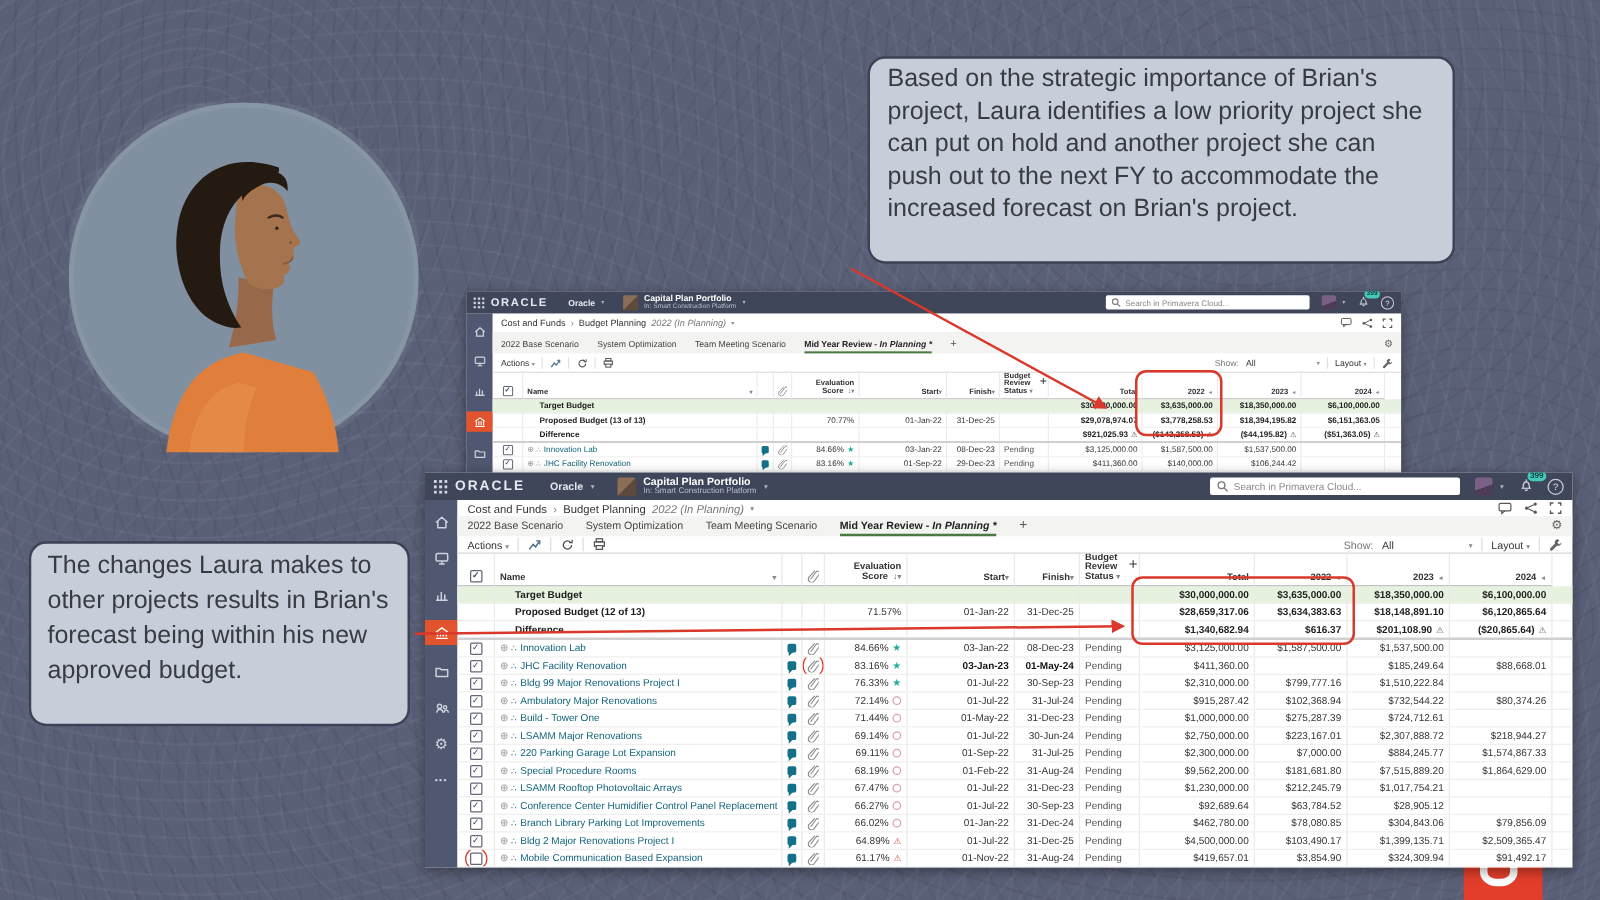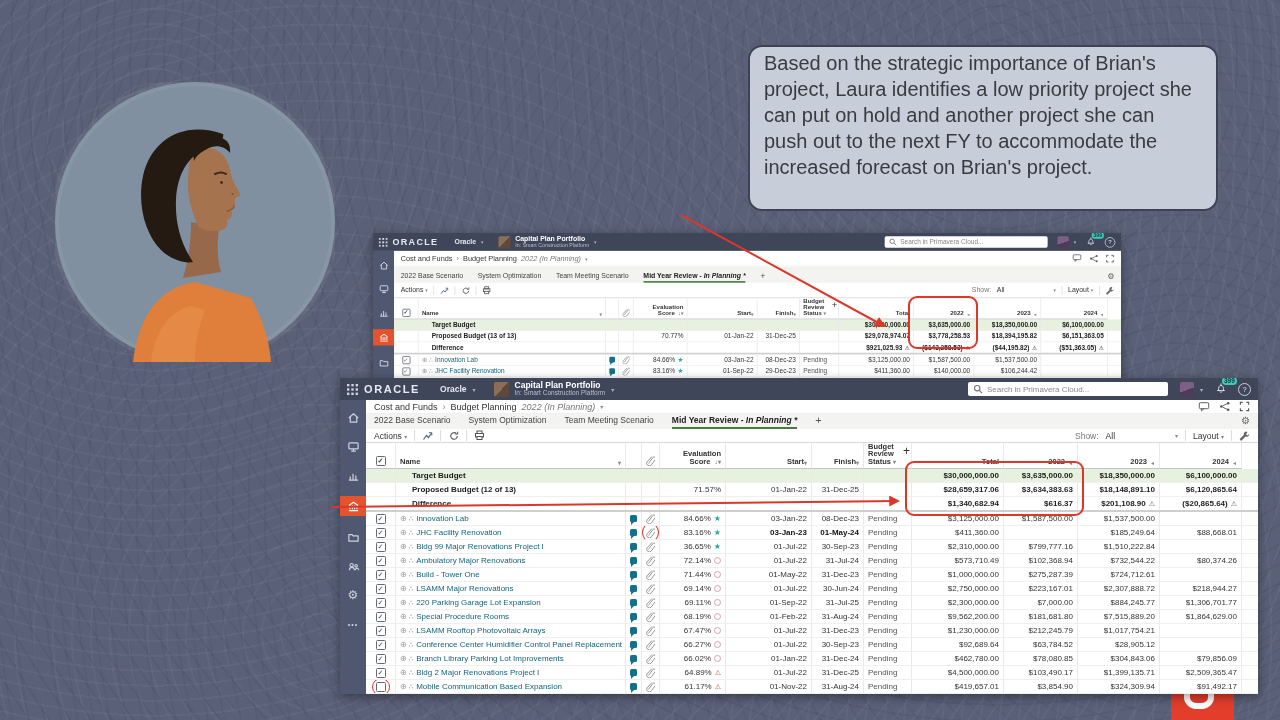--- a/index.html
+++ b/index.html
@@ -11,21 +11,21 @@
       repeating-radial-gradient(circle at 25% 88%, rgba(255,255,255,.03) 0 2px, rgba(0,0,0,0) 2px 19px),
       repeating-radial-gradient(circle at 92% 70%, rgba(0,0,0,.045) 0 2px, rgba(0,0,0,0) 2px 16px);}
   
   .avatar-wrap{position:absolute;left:55px;top:82px;width:280px;height:280px;}
   .page-title{position:absolute;left:30px;top:371px;width:300px;text-align:center;color:#fff;
     font-size:21px;font-weight:bold;letter-spacing:.4px;}
   
   .callout{position:absolute;background:#c7ceda;border:2px solid #3d4254;border-radius:14px;
     color:#383b40;box-sizing:border-box;}
   #callout-1{left:399px;top:139px;width:284px;height:77px;font-size:19.5px;line-height:24.5px;padding:3px 11px;}
-  #callout-2{left:748px;top:45px;width:470px;height:166px;font-size:20px;line-height:26px;padding:3px 14px;}
+  #callout-2{left:694px;top:45px;width:470px;height:166px;font-size:20px;line-height:26px;padding:3px 14px;}
   #callout-3{left:23px;top:433px;width:305px;height:148px;font-size:20px;line-height:28px;padding:3px 13px;}
   
   .oracle-logo{position:absolute;left:1171px;top:669px;width:63px;height:51px;background:#e33e2b;z-index:1;}
   .oracle-logo .ring{position:absolute;left:13px;top:14px;width:30px;height:26px;border:6px solid #fff;
     border-radius:44%;box-sizing:border-box;}
   
   .win-wrap{position:absolute;overflow:hidden;box-shadow:0 3px 10px rgba(0,0,0,.4);}
   #win-top-wrap{left:373px;top:233px;width:748px;height:145px;z-index:2;}
   #win-bottom-wrap{left:340px;top:378px;width:918px;height:316px;z-index:3;}
   #win-top-wrap .appwin{transform:scale(0.8148);transform-origin:0 0;}
@@ -127,20 +127,21 @@
       <path d="M168 52 C128 38 96 58 88 94 C82 122 90 152 106 168 C114 176 128 182 138 180 C126 162 120 142 121 118 C122 94 132 74 152 66 C162 62 170 58 168 52 Z" fill="#241a12"></path>
       <path d="M138 70 C140 60 150 54 162 55 C172 56 176 62 175 71 C170 64 160 62 152 67 C146 70 141 74 139 79 Z" fill="#241a12"></path>
       <path d="M160 92 C164 90 168 90 171 92" stroke="#3a2a1f" stroke-width="2" fill="none" stroke-linecap="round"></path>
       <circle cx="166.5" cy="100.5" r="1.3" fill="#2a1d14"></circle>
       <circle cx="177.5" cy="112" r="1" fill="#7c5236"></circle>
       <path d="M172 129 C176 128 179 126 179 124" stroke="#8a5a3c" stroke-width="1.5" fill="none" stroke-linecap="round"></path>
     </svg>
   </div>
 
   <div class="callout" id="callout-2">Based on the strategic importance of Brian's project, Laura identifies a low priority project she can put on hold and another project she can push out to the next FY to accommodate the increased forecast on Brian's project.</div>
+  <div class="callout" id="callout-3">The changes Laura makes to other projects results in Brian's forecast being within his new approved budget.</div>
 
   <div class="oracle-logo">
       <div class="ring"></div>
     </div>
 
   <div class="win-wrap" id="win-top-wrap">
   <div class="appwin">
     <div class="app-header">
       <svg width="11" height="11" viewBox="0 0 12 12">
             <g fill="#cfd4e0">
@@ -815,21 +816,21 @@
                 </div>
                 <div class="tcell c-chat">
                   <span class="chatbub"></span>
                 </div>
                 <div class="tcell c-clip">
                   <svg width="9" height="11" viewBox="0 0 10 12">
                     <path d="M3 9 7.6 2.8a1.7 1.7 0 0 1 2.8 2L6 10.8a2.9 2.9 0 0 1-4.7-3.4L6.3 2" stroke="#8a8a8a" stroke-width="1" fill="none" stroke-linecap="round"></path>
                   </svg>
                 </div>
                 <div class="tcell c-score al-r">
-                  <span>36.65%</span>
+                  <span>76.33%</span>
                   <span class="sc-star">★</span>
                 </div>
                 <div class="tcell c-start al-r">
                   <span>01-Jul-22</span>
                 </div>
                 <div class="tcell c-finish al-r">
                   <span>30-Sep-23</span>
                 </div>
                 <div class="tcell c-status">
                   <span style="color:#555;">Pending</span>
@@ -862,21 +863,21 @@
                 </div>
                 <div class="tcell c-start al-r">
                   <span>01-Jul-22</span>
                 </div>
                 <div class="tcell c-finish al-r">
                   <span>31-Jul-24</span>
                 </div>
                 <div class="tcell c-status">
                   <span style="color:#555;">Pending</span>
                 </div>
-                <div class="tcell c-total al-r">$573,710.49</div>
+                <div class="tcell c-total al-r">$915,287.42</div>
                 <div class="tcell c-y2022 al-r">$102,368.94</div>
                 <div class="tcell c-y2023 al-r">$732,544.22</div>
                 <div class="tcell c-y2024 al-r">$80,374.26</div>
               </div>
               <div class="trow projrow">
                 <div class="tcell c-select c-select">
                   <span class="cb checked"></span>
                 </div>
                 <div class="tcell c-name">
                   <span class="exp">⊕</span>
@@ -970,21 +971,21 @@
                 </div>
                 <div class="tcell c-finish al-r">
                   <span>31-Jul-25</span>
                 </div>
                 <div class="tcell c-status">
                   <span style="color:#555;">Pending</span>
                 </div>
                 <div class="tcell c-total al-r">$2,300,000.00</div>
                 <div class="tcell c-y2022 al-r">$7,000.00</div>
                 <div class="tcell c-y2023 al-r">$884,245.77</div>
-                <div class="tcell c-y2024 al-r">$1,306,701.77</div>
+                <div class="tcell c-y2024 al-r">$1,574,867.33</div>
               </div>
               <div class="trow projrow">
                 <div class="tcell c-select c-select">
                   <span class="cb checked"></span>
                 </div>
                 <div class="tcell c-name">
                   <span class="exp">⊕</span>
                   <span class="org">∴</span>
                   <span class="pname">Special Procedure Rooms</span>
                 </div>

